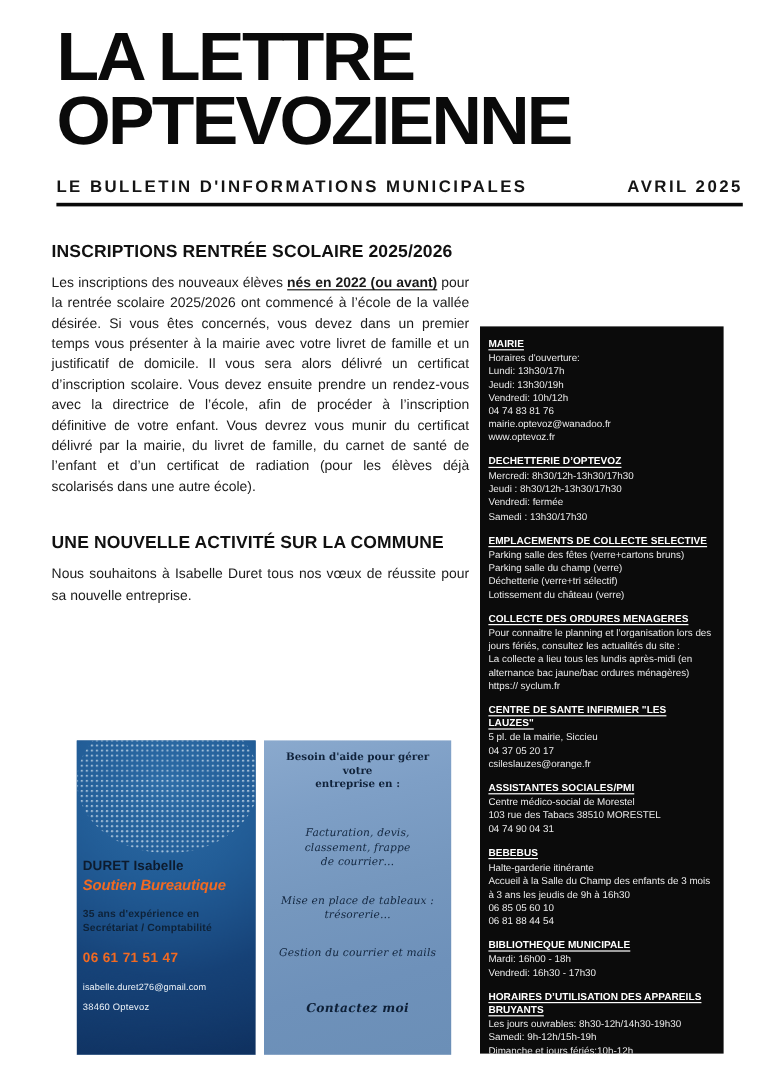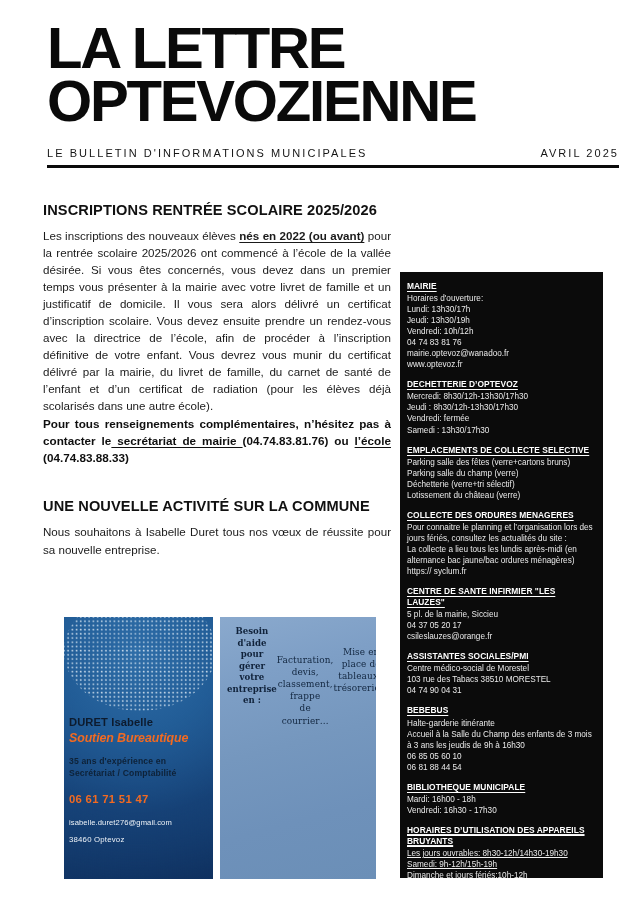--- a/index.html
+++ b/index.html
@@ -42,22 +42,22 @@
     transform: scaleX(1.02);
     transform-origin: left center;
   }
   .masthead-title .line2 { display: block; }
 
   .masthead-sub {
     display: flex;
     justify-content: space-between;
     align-items: center;
     margin-top: 19px;
-    font-size: 11px;
-    font-weight: 400;
+    font-size: 14px;
+    font-weight: 700;
     letter-spacing: 2.05px;
     color: #151515;
     text-transform: uppercase;
   }
   .masthead-rule {
     margin-top: 6px;
     height: 3px;
     background: #0a0a0a;
     width: 100%;
   }
@@ -125,21 +125,21 @@
     top: 272px;
     width: 203px;
     height: 606px;
     background: #0b0b0b;
     color: #f2f2f2;
     padding: 9px 8px 8px 7px;
     box-sizing: border-box;
     overflow: hidden;
   }
   .sb-block { margin-bottom: 9px; }
-  .sb-block:last-child { margin-bottom: 0; text-decoration: underline; }
+  .sb-block:last-child { margin-bottom: 0; }
   .sb-head {
     font-size: 8.4px;
     font-weight: 700;
     letter-spacing: 0.05px;
     text-decoration: underline;
     text-underline-offset: 1.5px;
     line-height: 1.32;
     margin: 0 0 1px 0;
     color: #ffffff;
     text-transform: uppercase;
@@ -239,36 +239,38 @@
     letter-spacing: 0.2px;
   }
 
   
   .card-right {
     width: 157px;
     background:
       linear-gradient(165deg, #8aa9cd 0%, #7e9fc6 22%, #7597be 48%, #6e91ba 74%, #6b8fb7 100%);
     padding: 9px 7px 8px 7px;
     display: flex;
-    flex-direction: row;
+    flex-direction: column;
+    align-items: center;
   }
   .cr-head {
     font-size: 8.6px;
     color: #10223a;
     text-align: center;
     line-height: 1.34;
     font-family: "DejaVu Serif", serif;
     font-weight: 600;
   }
   .cr-item {
     font-size: 8.9px;
     color: #12263f;
     text-align: center;
     line-height: 1.36;
     font-family: "DejaVu Serif", serif;
+    font-style: italic;
     letter-spacing: 0.15px;
   }
   .cr-s1 { margin-top: 28px; }
   .cr-s2 { margin-top: 20px; }
   .cr-s3 { margin-top: 20px; }
   .cr-s4 { margin-top: 20px; }
   .cr-contact {
     font-size: 10.2px;
     color: #0e2038;
     font-family: "DejaVu Serif", serif;
@@ -295,21 +297,20 @@
     <div class="masthead-rule"></div>
   </div>
 
 
   <div class="leftcol">
 
     <h2 class="section-head">INSCRIPTIONS RENTRÉE SCOLAIRE 2025/2026</h2>
 
     <p class="body-text"><span>Les inscriptions des nouveaux élèves </span><b class="u">nés en 2022 (ou avant)</b><span> pour la rentrée scolaire 2025/2026 ont commencé à l’école de la vallée désirée. Si vous êtes concernés, vous devez dans un premier temps vous présenter à la mairie avec votre livret de famille et un justificatif de domicile. Il vous sera alors délivré un certificat d’inscription scolaire. Vous devez ensuite prendre un rendez-vous avec la directrice de l’école, afin de procéder à l’inscription définitive de votre enfant. Vous devrez vous munir du certificat délivré par la mairie, du livret de famille, du carnet de santé de l’enfant et d’un certificat de radiation (pour les élèves déjà scolarisés dans une autre école).</span></p>
 
-    <p class="bold-block"><span>Pour tous renseignements complémentaires, n’hésitez pas à contacter le</span><span class="u"> secrétariat de mairie </span><span>(04.74.83.81.76) ou </span><span class="u">l’école </span><span>(04.74.83.88.33)</span></p>
 
     <div class="gap-2"></div>
 
     <h2 class="section-head second">UNE NOUVELLE ACTIVITÉ SUR LA COMMUNE</h2>
     <p class="para2">Nous souhaitons à Isabelle Duret tous nos vœux de réussite pour sa nouvelle entreprise.</p>
   </div>
 
   <aside class="sidebar" id="sidebar">
       <div class="sb-block">
         <div class="sb-head">MAIRIE</div>

